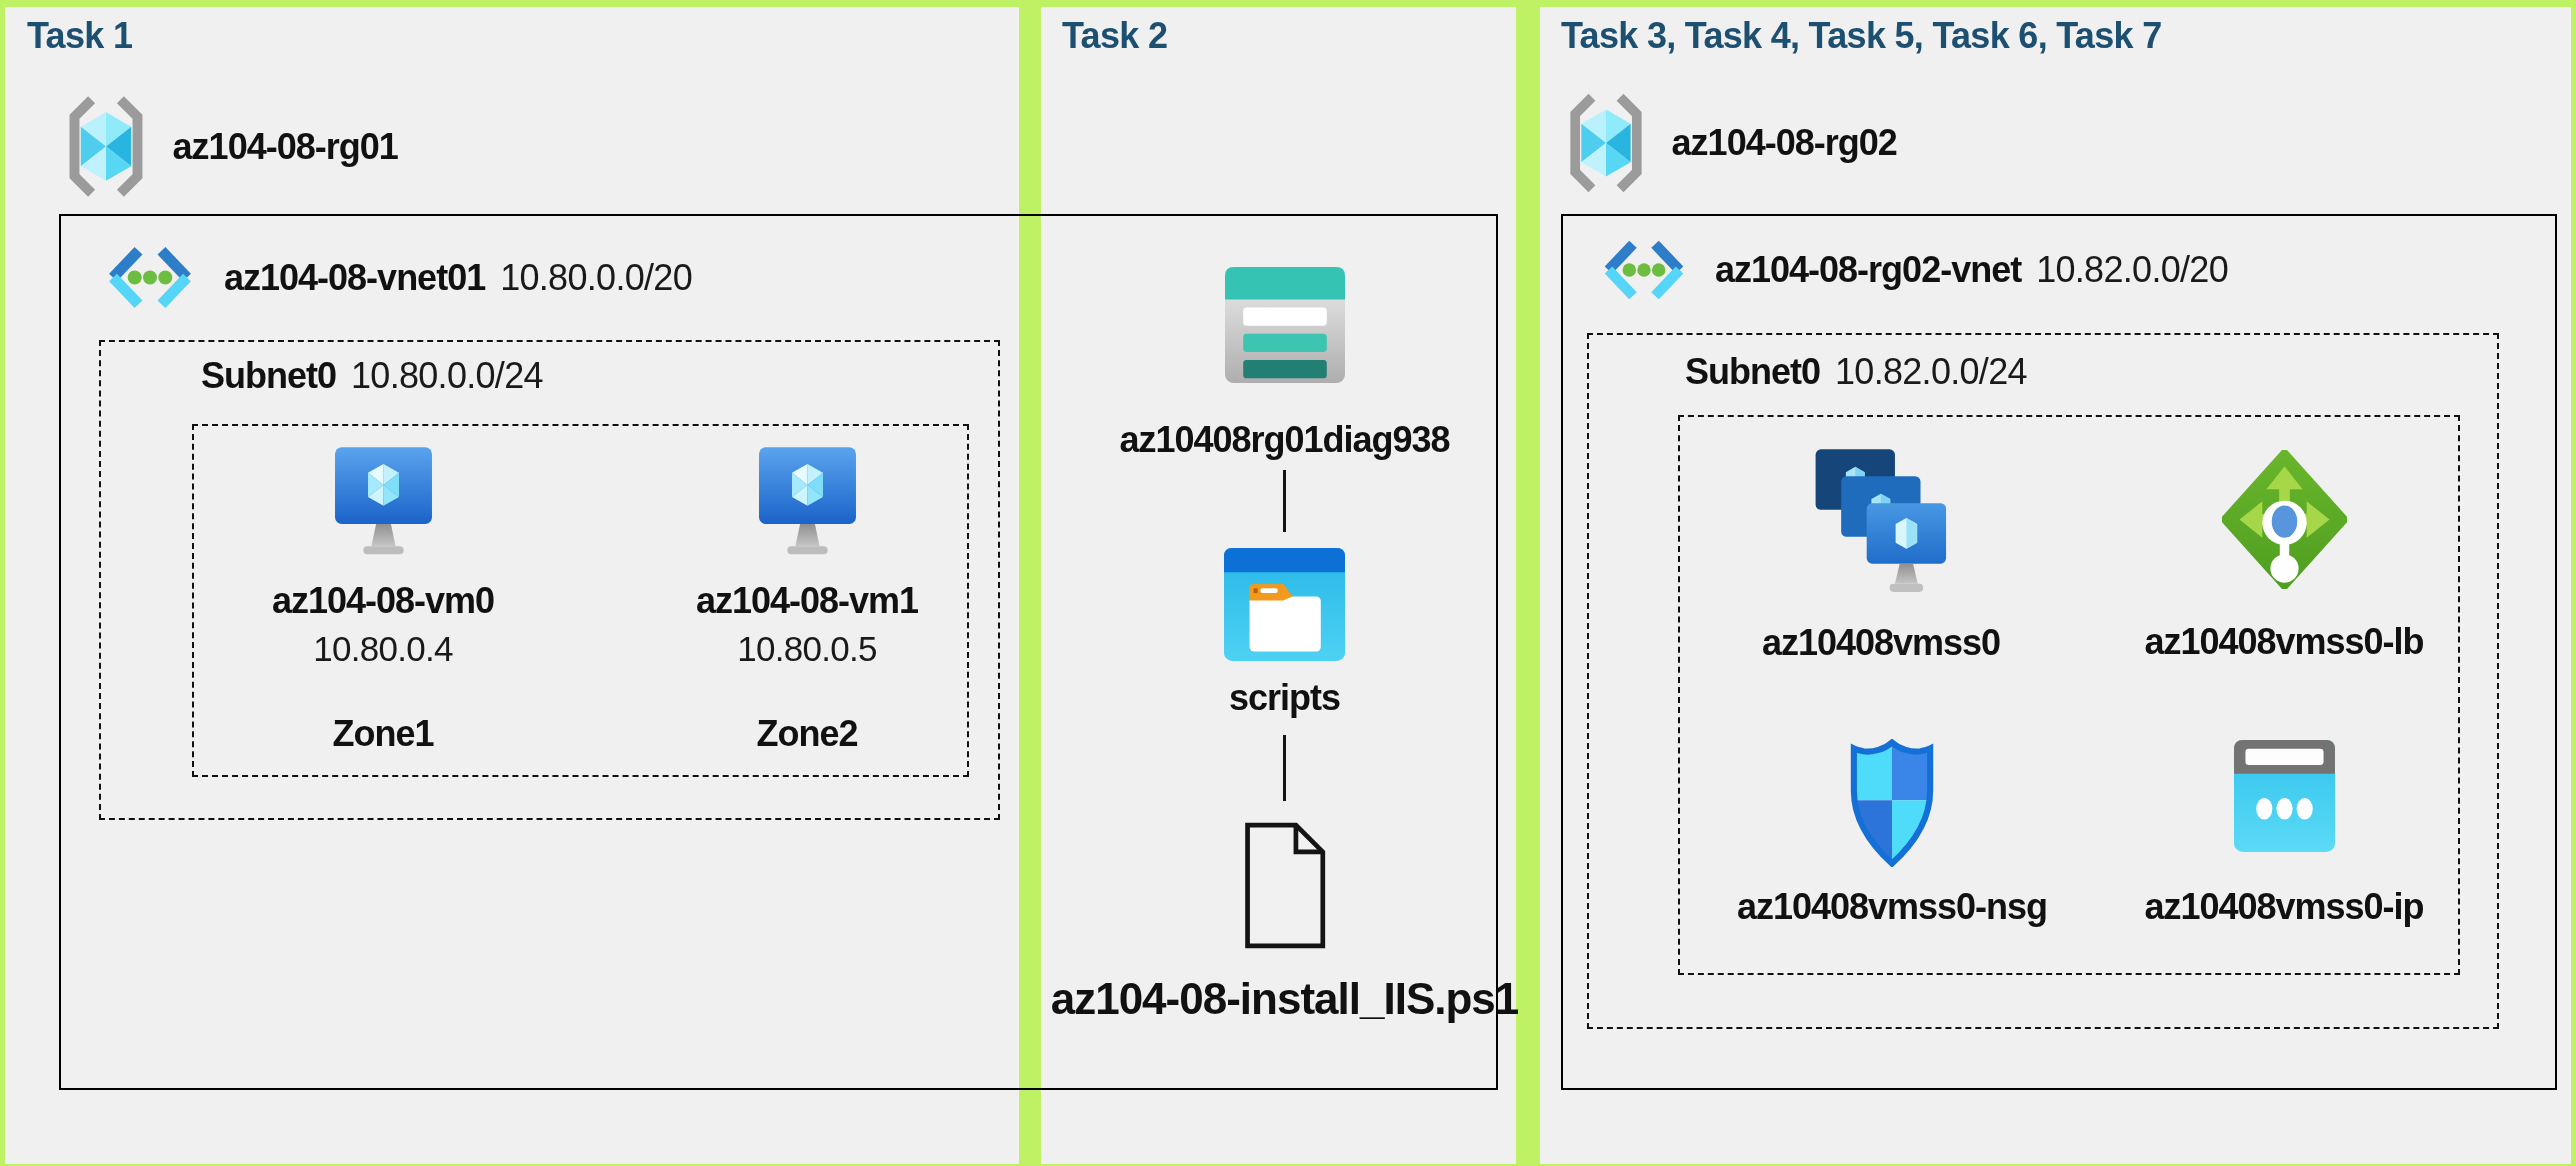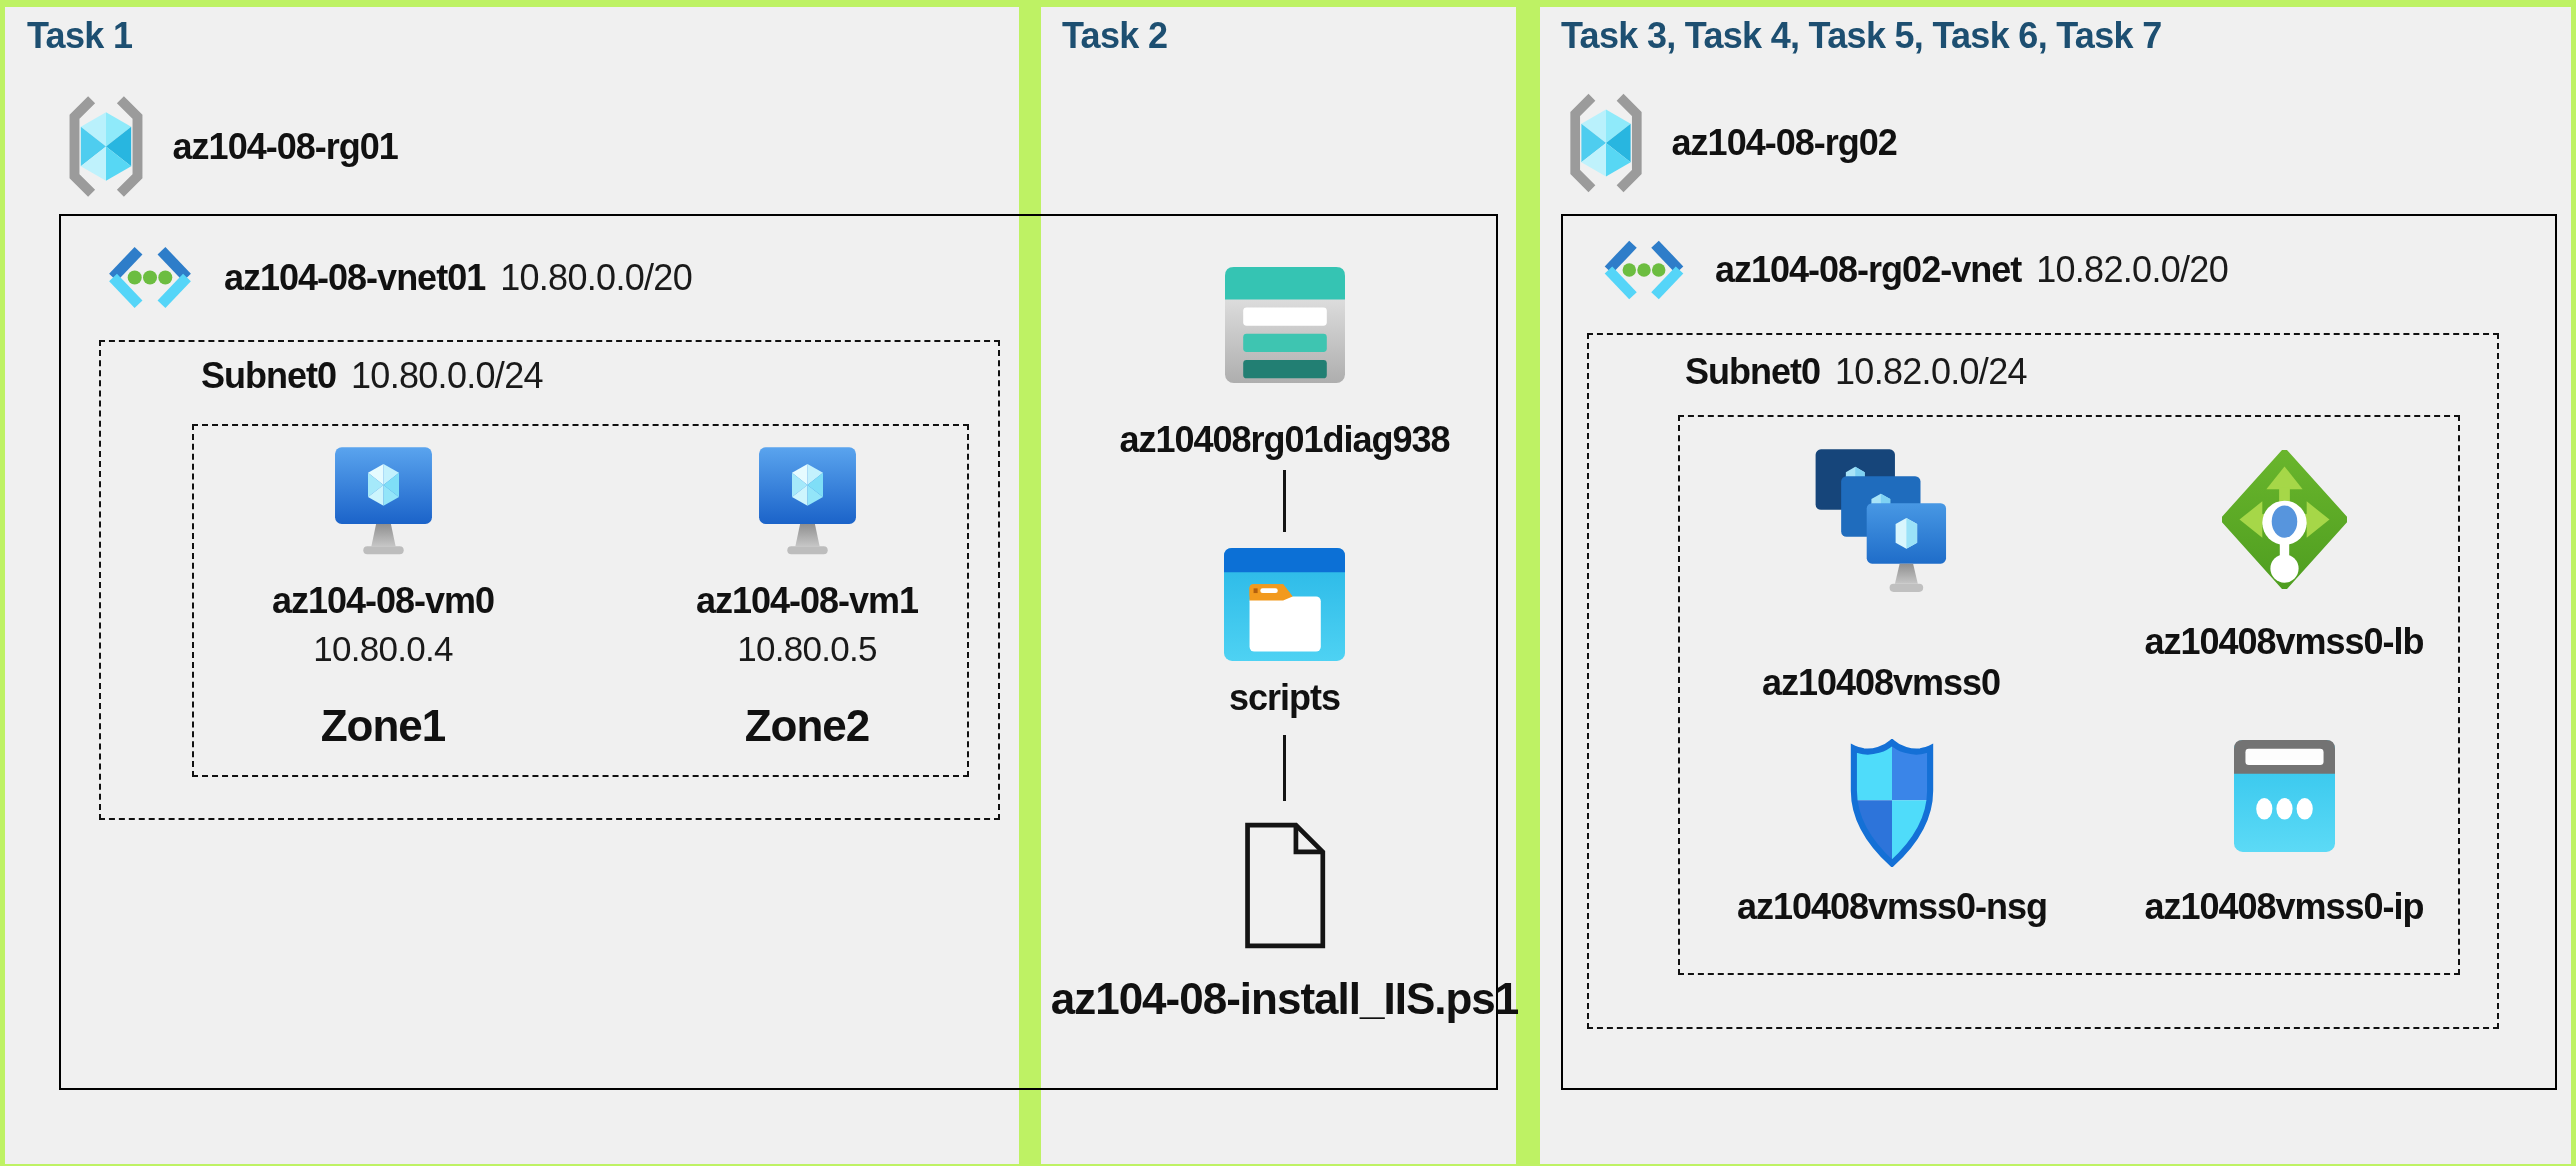--- a/index.html
+++ b/index.html
@@ -38,31 +38,31 @@
 
   .sublabel{position:absolute; white-space:nowrap;}
   #subnetlabel1{left:201px;  top:355px;}
   #subnetlabel2{left:1685px; top:351px;}
 
   .col{position:absolute; display:flex; flex-direction:column; align-items:center; width:310px;}
   #vm0col{left:228px; top:445px;}
   #vm1col{left:652px; top:445px;}
   .vmname{margin-top:20px; font-size:36px;}
   .vmip{margin-top:6.7px; font-size:35px; font-weight:400; color:#1a1a1a; letter-spacing:-0.7px;}
-  .vmzone{margin-top:32px; font-size:44px;}
+  .vmzone{margin-top:44px; font-size:36px;}
 
   #midcol{left:1062px; top:267px; width:445px; position:absolute; display:flex; flex-direction:column; align-items:center;}
   .conn{width:2.7px; background:#141414;}
   #conn1{height:62px; margin-top:9.4px;}
   #conn2{height:66px; margin-top:16px;}
   #stglabel{margin-top:36px;}
   #scriptslabel{margin-top:16px;}
   #filelabel{margin-top:24px; font-size:44px;}
 
-  #vmsscol{left:1726px; top:448px;gap:40px;}
+  #vmsscol{left:1726px; top:448px;}
   #lbcol{left:2129px;  top:450px;}
   #nsgcol{left:1737px; top:739px;}
   #ipcol{left:2129px;  top:740px;}
   .reslabel{margin-top:17.5px; font-size:36px;}
   #lbcol .reslabel{margin-top:32px;}
   #nsgcol .reslabel{margin-top:19px;}
   #ipcol .reslabel{margin-top:34px;}
 </style>
 </head>
 <body>

